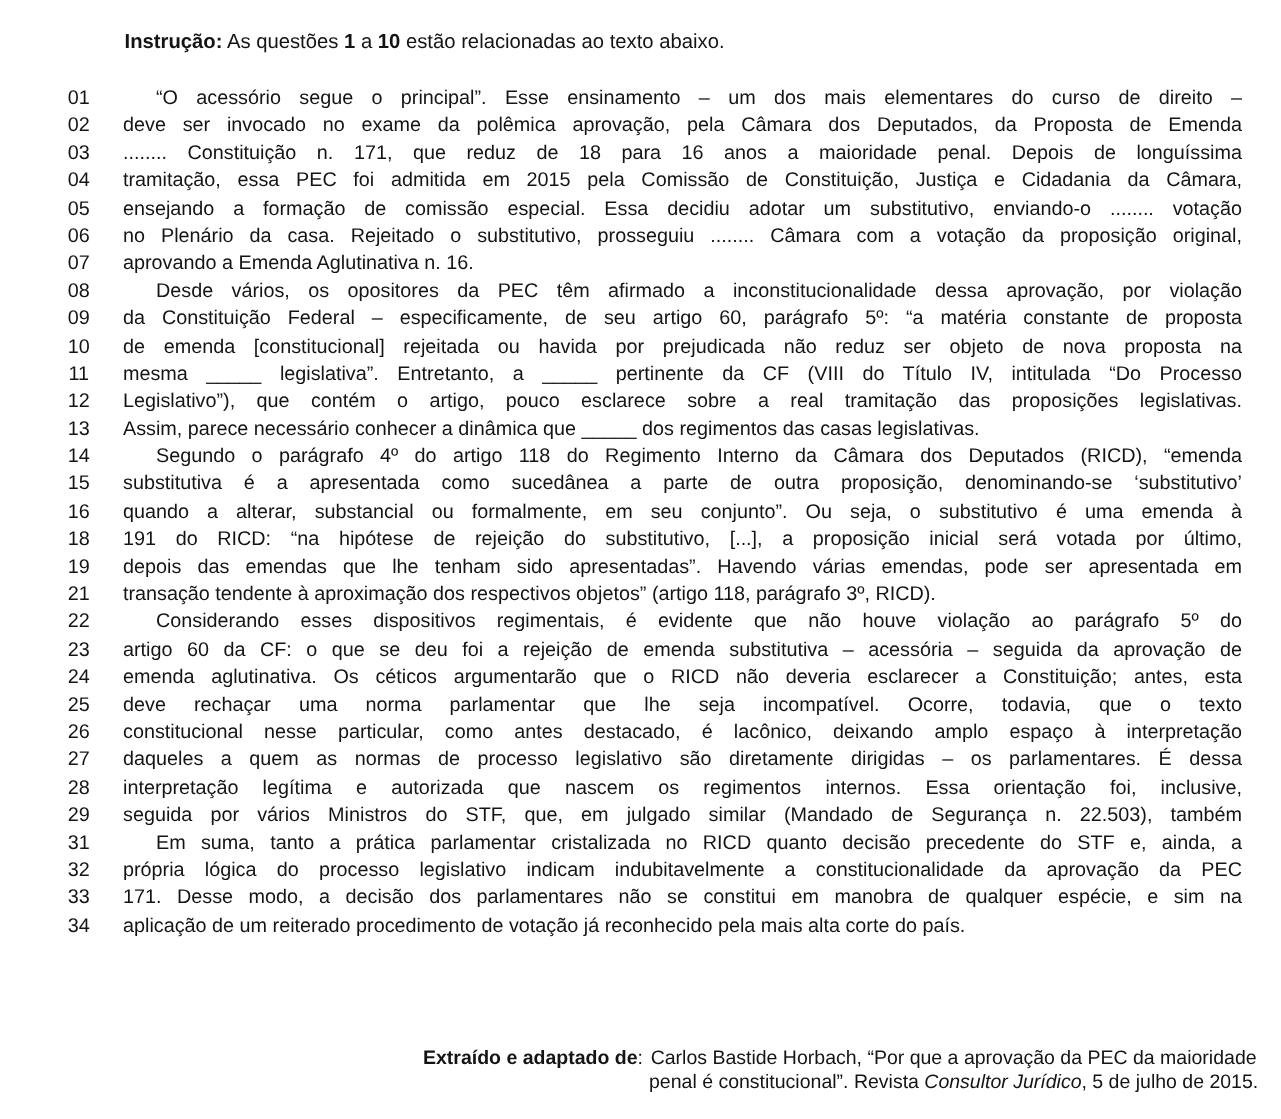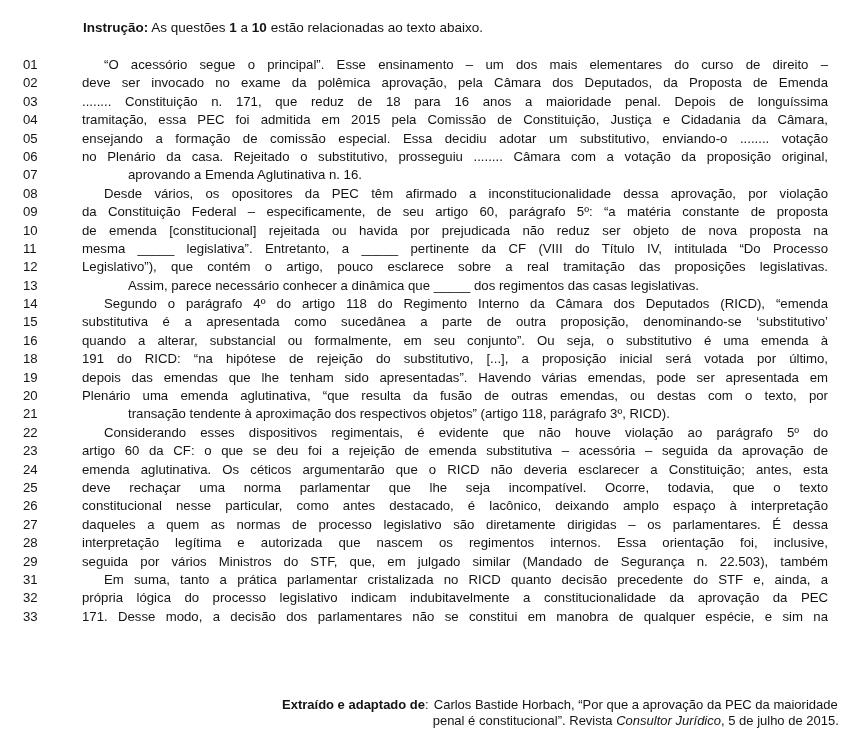--- a/index.html
+++ b/index.html
@@ -23,28 +23,28 @@
     position: absolute;
     left: 23px; top: 56px;
     width: 805px;
   }
   .line {
     display: flex;
     height: 18.4px;
     font-size: 13.2px;
     line-height: 18.4px;
   }
-  .lineno { flex: 0 0 59px; }
+  .lineno { flex: 0 0 59px; text-align: center; }
   .linetext {
     flex: 1;
     min-width: 0;
     text-align: justify;
     text-align-last: justify;
   }
-  .line.para-end .linetext { text-align-last: left; margin-left: 46px; }
+  .line.para-end .linetext { text-align-last: left; }
   .line.indent .linetext { text-indent: 22px; }
   .source {
     position: absolute;
     left: 282px; top: 697px;
     display: flex;
     font-size: 13px;
     line-height: 16.3px;
     color: #141414;
   }
   .source-label { white-space: nowrap; }
@@ -126,24 +126,20 @@
         <span class="linetext">quando a alterar, substancial ou formalmente, em seu conjunto”. Ou seja, o substitutivo é uma emenda à</span>
       </div>
       <div class="line">
         <span class="lineno">18</span>
         <span class="linetext">191 do RICD: “na hipótese de rejeição do substitutivo, [...], a proposição inicial será votada por último,</span>
       </div>
       <div class="line">
         <span class="lineno">19</span>
         <span class="linetext">depois das emendas que lhe tenham sido apresentadas”. Havendo várias emendas, pode ser apresentada em</span>
       </div>
-      <div class="line">
-        <span class="lineno">20</span>
-        <span class="linetext">Plenário uma emenda aglutinativa, “que resulta da fusão de outras emendas, ou destas com o texto, por</span>
-      </div>
       <div class="line para-end">
         <span class="lineno">21</span>
         <span class="linetext">transação tendente à aproximação dos respectivos objetos” (artigo 118, parágrafo 3º, RICD).</span>
       </div>
       <div class="line indent">
         <span class="lineno">22</span>
         <span class="linetext">Considerando esses dispositivos regimentais, é evidente que não houve violação ao parágrafo 5º do</span>
       </div>
       <div class="line">
         <span class="lineno">23</span>
@@ -177,20 +173,24 @@
         <span class="lineno">31</span>
         <span class="linetext">Em suma, tanto a prática parlamentar cristalizada no RICD quanto decisão precedente do STF e, ainda, a</span>
       </div>
       <div class="line">
         <span class="lineno">32</span>
         <span class="linetext">própria lógica do processo legislativo indicam indubitavelmente a constitucionalidade da aprovação da PEC</span>
       </div>
       <div class="line">
         <span class="lineno">33</span>
         <span class="linetext">171. Desse modo, a decisão dos parlamentares não se constitui em manobra de qualquer espécie, e sim na</span>
+      </div>
+      <div class="line para-end">
+        <span class="lineno">34</span>
+        <span class="linetext">aplicação de um reiterado procedimento de votação já reconhecido pela mais alta corte do país.</span>
       </div>
     </div>
 
   <div class="source">
     <span class="source-label"><span class="b">Extraído e adaptado de</span><span>:</span></span>
     <div class="source-col">
       <div class="src-line">Carlos Bastide Horbach, “Por que a aprovação da PEC da maioridade</div>
       <div class="src-line"><span>penal é constitucional”. Revista </span><span class="it">Consultor Jurídico</span><span>, 5 de julho de 2015.</span></div>
     </div>
   </div>

